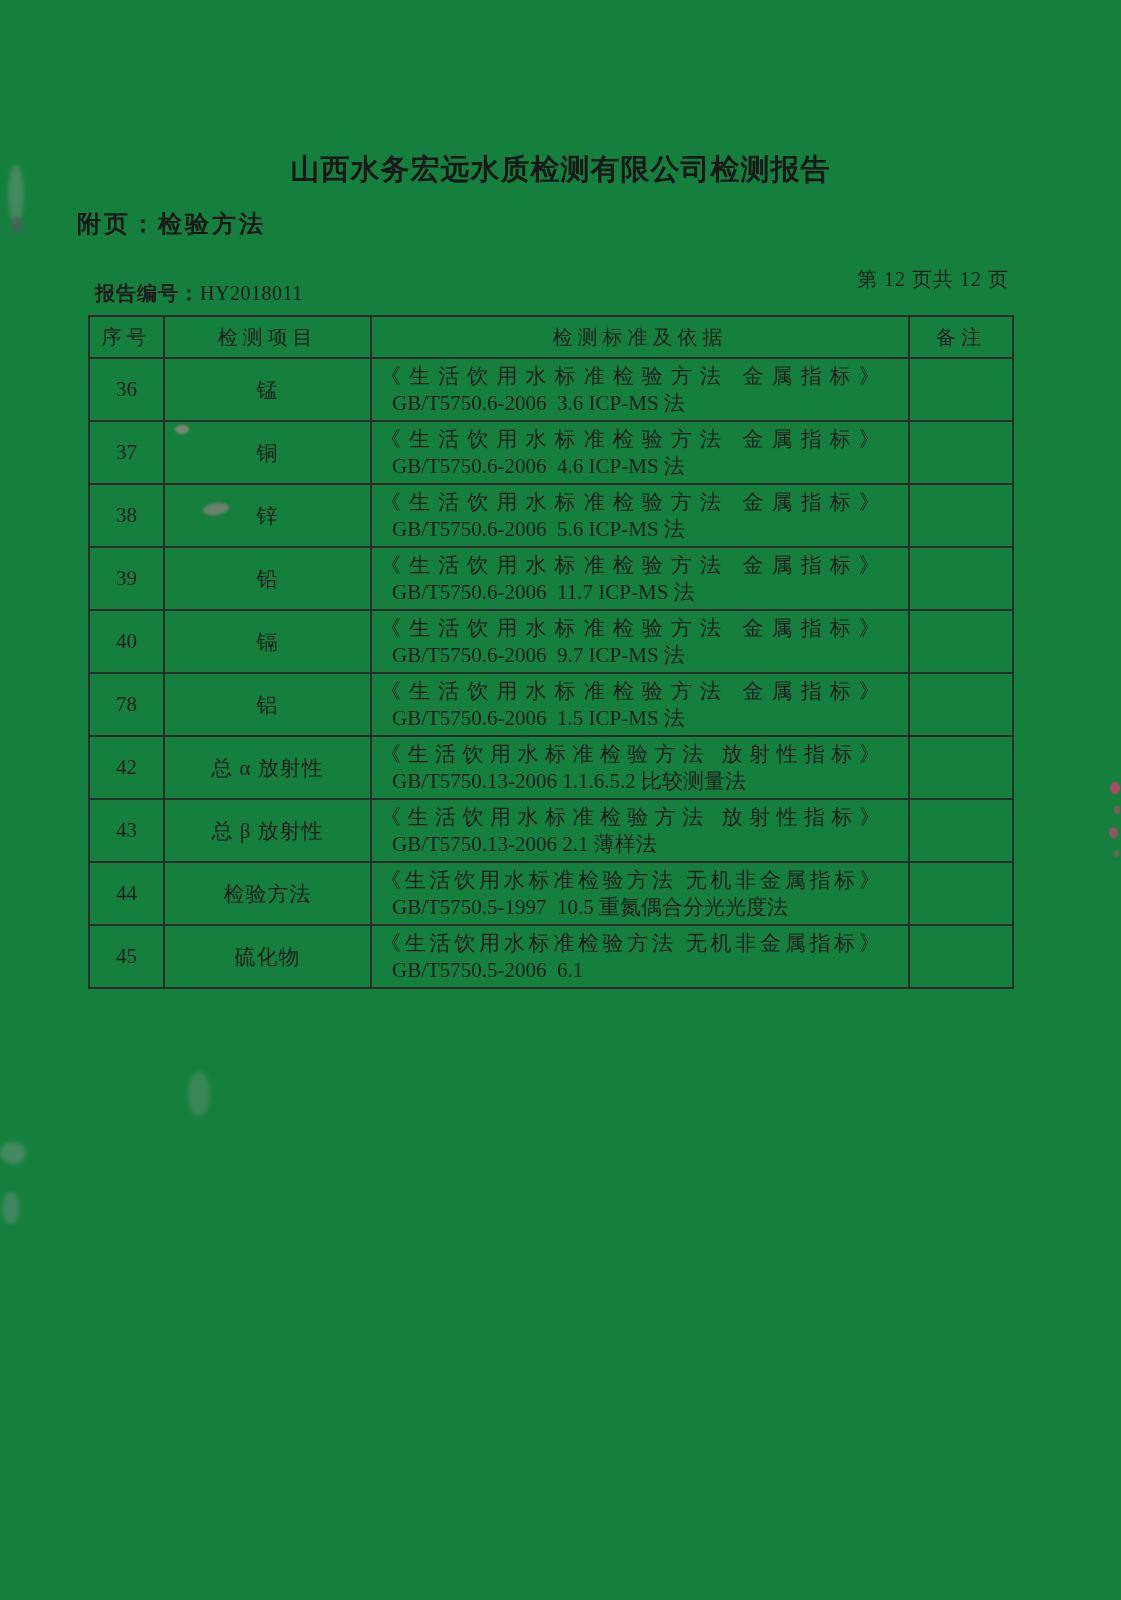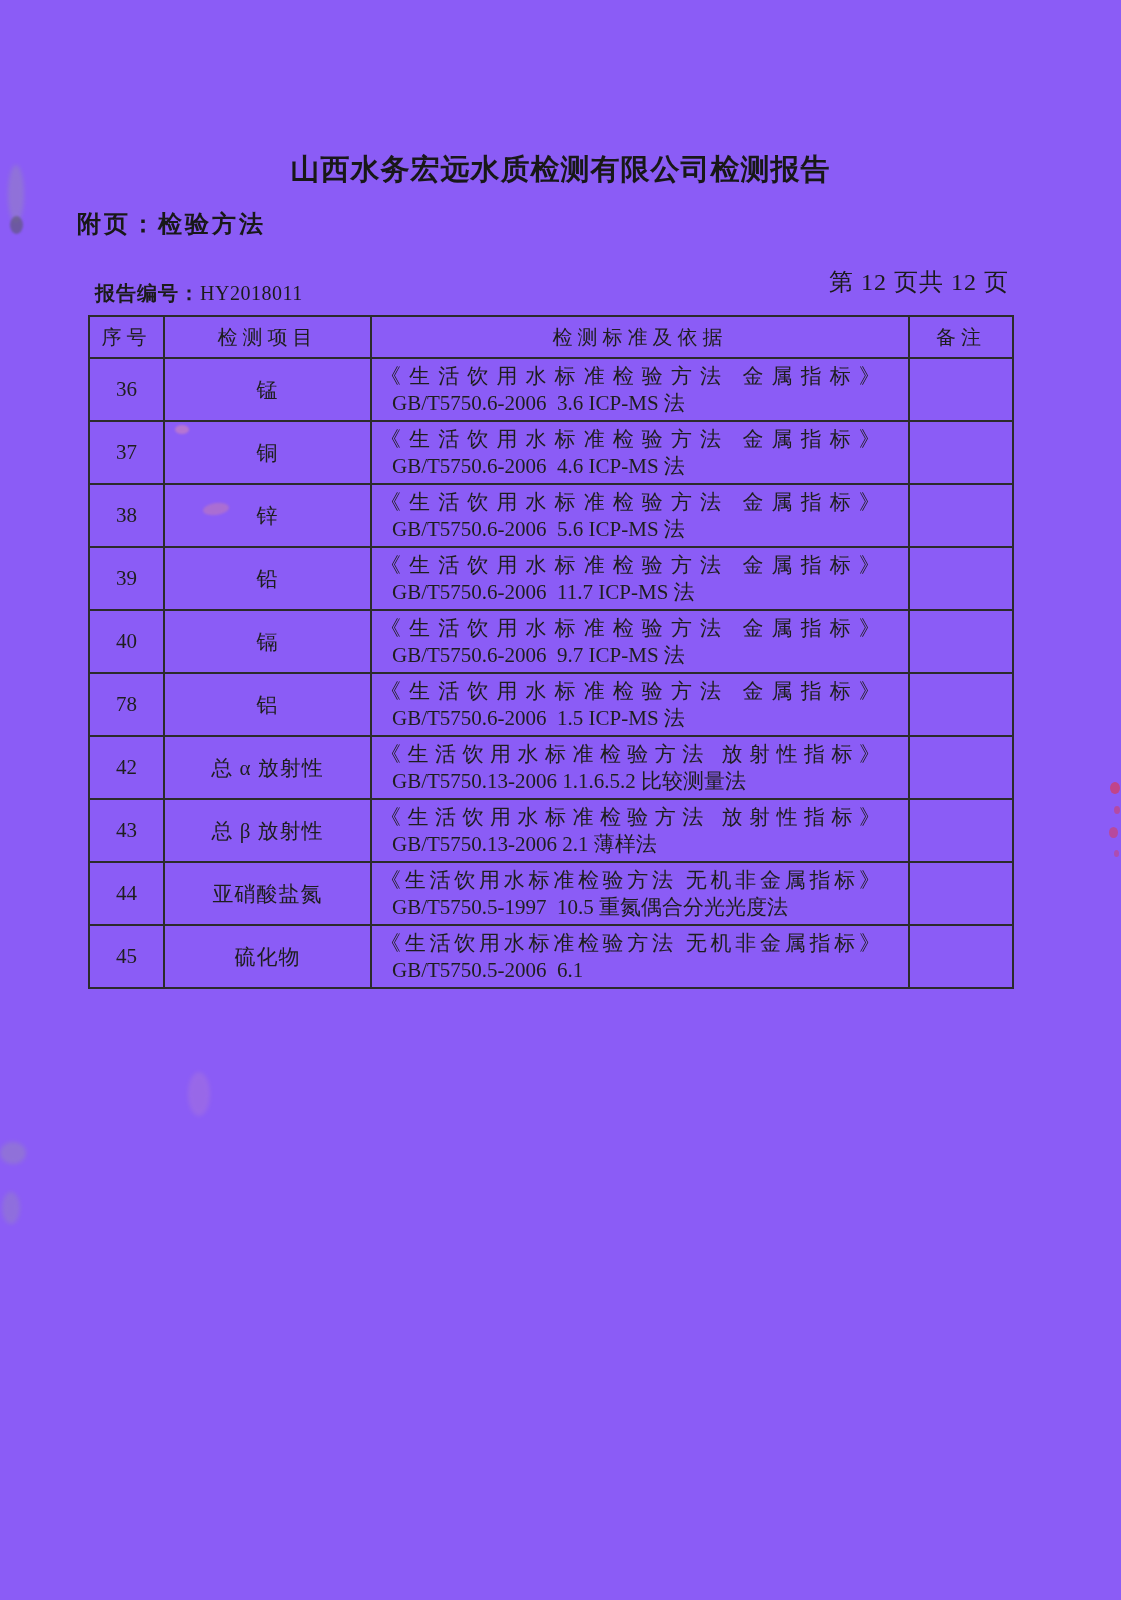--- a/index.html
+++ b/index.html
@@ -2,21 +2,21 @@
 <html><head>
 <meta charset="utf-8">
 <style>
   * { margin: 0; padding: 0; box-sizing: border-box; }
   html, body { background: #e8e8e8; }
   .page {
     position: relative;
     width: 1121px;
     height: 1600px;
     margin: 0 auto;
-    background: #8b5cf6;
+    background: #15803d;
     overflow: hidden;
     font-family: "Liberation Serif", "DejaVu Serif", serif;
     color: #1f1f1f;
   }
   .doc-title {
     position: absolute;
     top: 150px;
     left: 0;
     width: 100%;
     text-align: center;
@@ -44,21 +44,21 @@
     font-size: 20px;
     font-weight: bold;
     letter-spacing: 1px;
     color: #1b1b1b;
   }
   .report-no .value { font-weight: normal; letter-spacing: 0.5px; }
   .page-info {
     position: absolute;
     top: 266px;
     right: 112px;
-    font-size: 24px;
+    font-size: 20px;
     letter-spacing: 1px;
     color: #1b1b1b;
   }
   table.report-table {
     position: absolute;
     top: 315px;
     left: 88px;
     width: 924px;
     border-collapse: collapse;
     table-layout: fixed;
@@ -232,21 +232,21 @@
       <td class="cell-item">总 β 放射性</td>
       <td class="cell-standard">
         <div class="std1"><span>《</span><span>生</span><span>活</span><span>饮</span><span>用</span><span>水</span><span>标</span><span>准</span><span>检</span><span>验</span><span>方</span><span>法</span><span> </span><span>放</span><span>射</span><span>性</span><span>指</span><span>标</span><span>》</span></div>
         <div class="std2">GB/T5750.13-2006 2.1 薄样法</div>
       </td>
       <td class="cell-remark"></td>
     </tr>
 
     <tr>
       <td class="cell-no">44</td>
-      <td class="cell-item">亚硝酸盐氮</td>
+      <td class="cell-item">检验方法</td>
       <td class="cell-standard">
         <div class="std1"><span>《</span><span>生</span><span>活</span><span>饮</span><span>用</span><span>水</span><span>标</span><span>准</span><span>检</span><span>验</span><span>方</span><span>法</span><span> </span><span>无</span><span>机</span><span>非</span><span>金</span><span>属</span><span>指</span><span>标</span><span>》</span></div>
         <div class="std2">GB/T5750.5-1997  10.5 重氮偶合分光光度法</div>
       </td>
       <td class="cell-remark"></td>
     </tr>
 
     <tr>
       <td class="cell-no">45</td>
       <td class="cell-item">硫化物</td>

